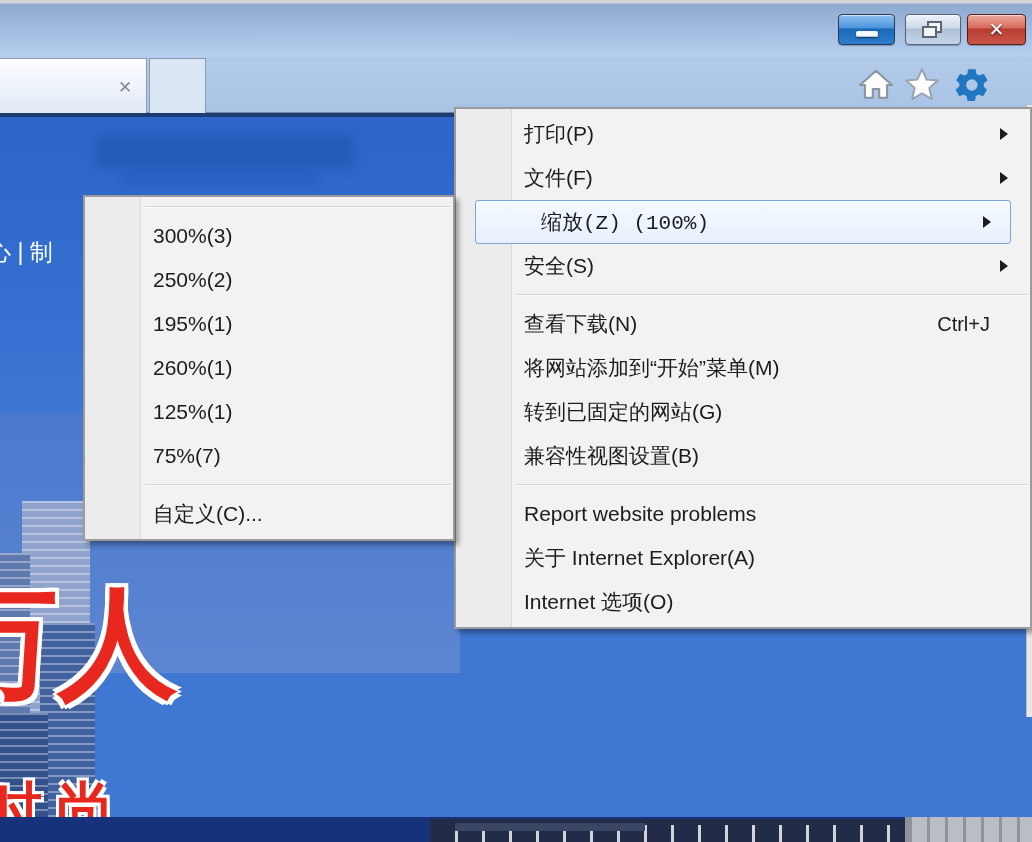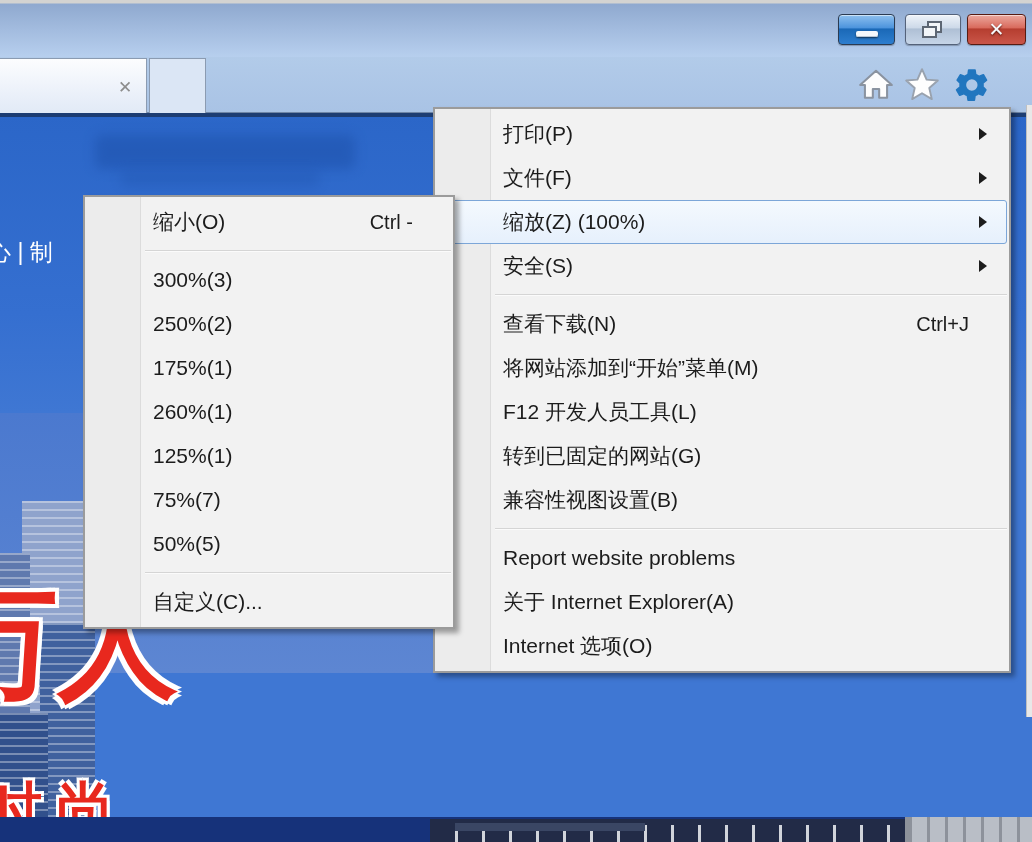--- a/index.html
+++ b/index.html
@@ -73,30 +73,30 @@
   .menu .gutter { position:absolute; left:0; top:0; bottom:0; width:56px; background:#ececec;
     border-right:1px solid #dcdcdc; }
   .menu ul { list-style:none; position:relative; padding:3px 0; }
   .menu li { position:relative; height:44px; display:flex; align-items:center;
     padding:0 40px 0 68px; font-size:21px; color:#1c1c1c; white-space:nowrap; cursor:default; }
   .menu li .shortcut { margin-left:auto; font-size:20px; color:#1c1c1c; }
   .menu li .arrow { position:absolute; right:22px; top:50%; margin-top:-6px; width:0; height:0;
     border-left:8px solid #1c1c1c; border-top:6px solid transparent; border-bottom:6px solid transparent; }
   .menu .sep { height:2px; margin:6px 2px 6px 60px;
     border-top:1px solid #d5d5d5; border-bottom:1px solid #fbfbfb; }
-  .menu li.hl { margin:0 2px; padding-left:65px; border:1px solid #7ca6d8; border-radius:3px;
-    background:linear-gradient(#f4f9fe,#e6f0fc); }
+  .menu li.hl { margin:0 19px; padding-left:65px; border:1px solid #7ca6d8; border-radius:3px;
+    background:linear-gradient(#f4f9fe,#e6f0fc);font-family:Liberation Mono, monospace; }
   .menu li.hl .arrow { right:19px; }
   .radio-bullet { position:absolute; left:8px; top:3px; width:38px; height:38px; border-radius:5px;
     background:linear-gradient(#eaf2fc,#dcE9f8); border:1px solid #86add9;
     display:flex; align-items:center; justify-content:center; }
   .radio-bullet .dot { width:17px; height:17px; border-radius:50%;
     background:radial-gradient(circle at 35% 30%, #b0b4e8 0, #55559a 45%, #26265c 100%); }
 
-  .gear-menu { left:433px; top:107px; width:578px; }
+  .gear-menu { left:454px; top:107px; width:578px; }
   .zoom-menu { left:83px;  top:195px; width:372px; z-index:20; }
   .gear-menu { z-index:15; }
 </style>
 </head>
 <body>
 
 <div class="page">
   <div class="page-topline"></div>
   <div class="banner-blob" style="left:95px;top:22px;width:260px;height:34px;"></div>
   <div class="banner-blob" style="left:120px;top:58px;width:200px;height:16px;opacity:.3;"></div>
@@ -182,23 +182,20 @@
     </li>
     <div class="sep"></div>
     <li>
       <span>查看下载(N)</span>
       <span class="shortcut">Ctrl+J</span>
     </li>
     <li>
       <span>将网站添加到“开始”菜单(M)</span>
     </li>
     <li>
-      <span>F12 开发人员工具(L)</span>
-    </li>
-    <li>
       <span>转到已固定的网站(G)</span>
     </li>
     <li>
       <span>兼容性视图设置(B)</span>
     </li>
     <div class="sep"></div>
     <li>
       <span>Report website problems</span>
     </li>
     <li>
@@ -206,44 +203,37 @@
     </li>
     <li>
       <span>Internet 选项(O)</span>
     </li>
   </ul>
 </div>
 
 <div class="menu zoom-menu">
   <div class="gutter"></div>
   <ul>
-    <li>
-      <span>缩小(O)</span>
-      <span class="shortcut">Ctrl -</span>
-    </li>
     <div class="sep"></div>
     <li>
       <span>300%(3)</span>
     </li>
     <li>
       <span>250%(2)</span>
     </li>
     <li>
-      <span>175%(1)</span>
+      <span>195%(1)</span>
     </li>
     <li>
       <span>260%(1)</span>
     </li>
     <li>
       <span>125%(1)</span>
     </li>
     <li>
       <span>75%(7)</span>
     </li>
-    <li>
-      <span>50%(5)</span>
-    </li>
     <div class="sep"></div>
     <li>
       <span>自定义(C)...</span>
     </li>
   </ul>
 </div>
 
 </body></html>

